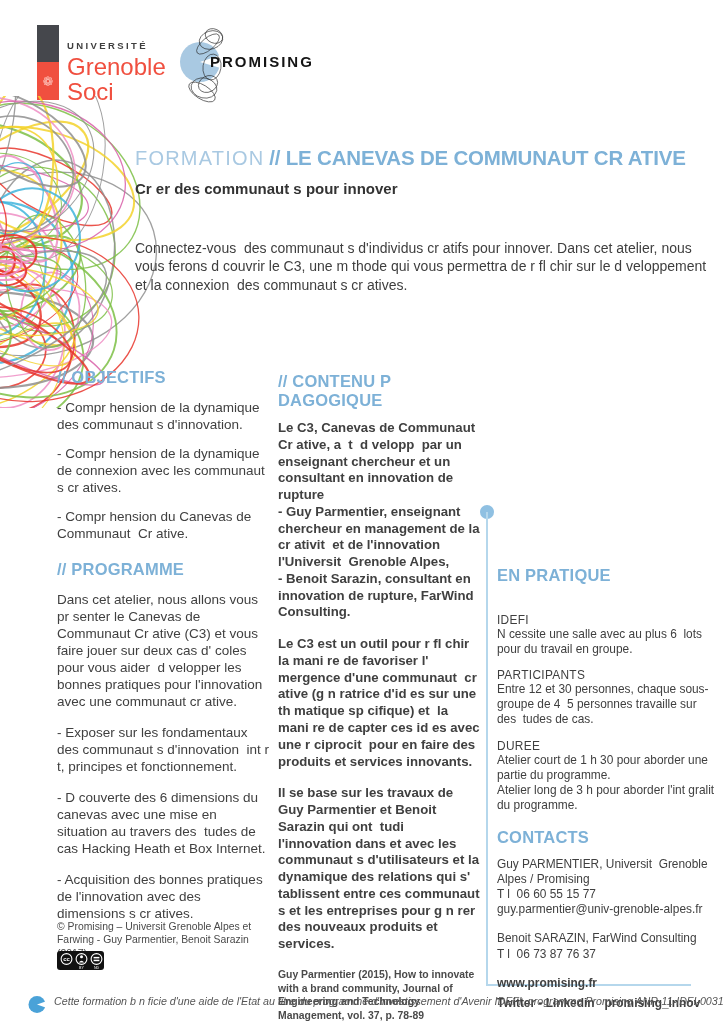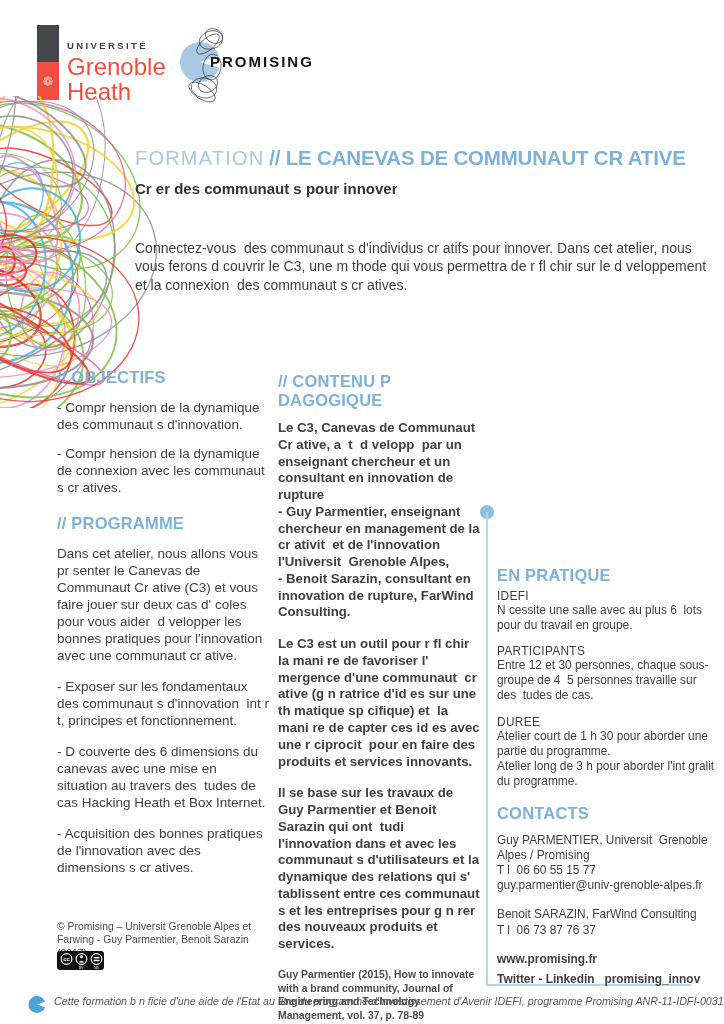--- a/index.html
+++ b/index.html
@@ -47,21 +47,21 @@
   .col1 .prog-h { margin-top: 18px; }
   .col1 p.pg { margin-bottom: 14px; }
 
   .col2 { position: absolute; left: 278px; top: 372px; width: 202px; }
   .col2 h2 { margin-bottom: 10px; }
   .col2 p { font-size: 13.2px; line-height: 1.27; margin-bottom: 15px; font-weight: bold; }
   .col2 .refs { margin-top: 6px; }
   .col2 .refs p { font-size: 10.4px; line-height: 1.32; color: #4a4a4a; margin-bottom: 11px; }
 
   .col3 { position: absolute; left: 497px; top: 566px; width: 218px; }
-  .col3 h2 { margin-bottom: 4px; }
+  .col3 h2 { margin-bottom: 28px; }
   .col3 p { font-size: 11.9px; line-height: 1.27; margin-bottom: 11px; }
   .col3 .label { font-size: 11.9px; color: #3e3e3e; letter-spacing: .3px; }
   .col3 .contacts-h { margin-top: 15px; margin-bottom: 10px; }
   .col3 .tight { margin-bottom: 0; }
   .col3 .gap-top { margin-top: 14px; }
   .bold { font-weight: bold; }
 
   
   .rail-dot { position: absolute; left: 480px; top: 505px; width: 14px; height: 14px;
     border-radius: 50%; background: #8fc0e2; }
@@ -86,21 +86,21 @@
   <div class="uga-logo">
     <div class="uga-mark">
       <div class="uga-bar-top"></div>
       <div class="uga-bar-bottom">
         <span class="uga-emblem">❁</span>
       </div>
     </div>
     <div class="uga-text">
       <div class="uga-line1">UNIVERSITÉ</div>
       <div class="uga-line2">Grenoble</div>
-      <div class="uga-line3">Heath</div>
+      <div class="uga-line3">Soci</div>
     </div>
   </div>
 
   <div class="promising-logo">
     <svg class="promising-mark" width="46" height="90" viewBox="0 0 46 90">
       <circle cx="22" cy="40" r="20" fill="#a9c9e2"></circle>
       <path d="M22 40 L46 32 L46 47 Z" fill="#ffffff"></path>
       <g fill="none" stroke="#222" stroke-width="0.7" opacity="0.85">
         <ellipse cx="33" cy="18" rx="12" ry="9" transform="rotate(-18 33 18)"></ellipse>
         <ellipse cx="36" cy="14" rx="9" ry="7" transform="rotate(24 36 14)"></ellipse>
@@ -184,20 +184,21 @@
     <span class="kicker">FORMATION</span><span class="main-title">// LE CANEVAS DE COMMUNAUT  CR ATIVE</span>
   </div>
   <div class="subtitle">Cr er des communaut s pour innover</div>
 
   <p class="intro">Connectez-vous  des communaut s d'individus cr atifs pour innover. Dans cet atelier, nous vous ferons d couvrir le C3, une m thode qui vous permettra de r fl chir sur le d veloppement et la connexion  des communaut s cr atives.</p>
 
   <section class="col col1">
     <h2>// OBJECTIFS</h2>
     <p>- Compr hension de la dynamique des communaut s d'innovation.</p>
     <p>- Compr hension de la dynamique de connexion avec les communaut s cr atives.</p>
+    <p>- Compr hension du Canevas de Communaut  Cr ative.</p>
     <h2 class="prog-h">// PROGRAMME</h2>
     <p class="pg">Dans cet atelier, nous allons vous pr senter le Canevas de Communaut Cr ative (C3) et vous faire jouer sur deux cas d' coles pour vous aider  d velopper les bonnes pratiques pour l'innovation avec une communaut cr ative.</p>
     <p class="pg">- Exposer sur les fondamentaux des communaut s d'innovation  int r t, principes et fonctionnement.</p>
     <p class="pg">- D couverte des 6 dimensions du canevas avec une mise en situation au travers des  tudes de cas Hacking Heath et Box Internet.</p>
     <p class="pg">- Acquisition des bonnes pratiques de l'innovation avec des dimensions s cr atives.</p>
   </section>
 
   <section class="col col2">
     <h2>// CONTENU P DAGOGIQUE</h2>
     <p>Le C3, Canevas de Communaut Cr ative, a  t  d velopp  par un enseignant chercheur et un consultant en innovation de rupture

